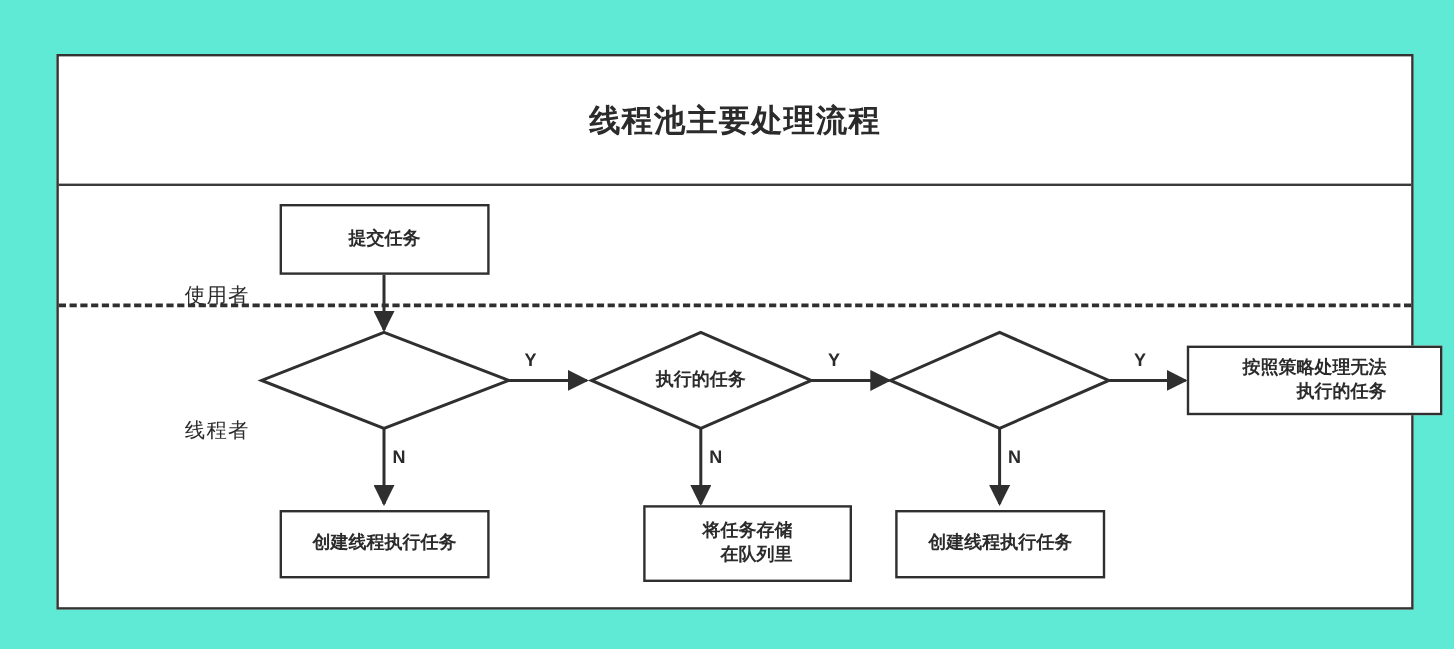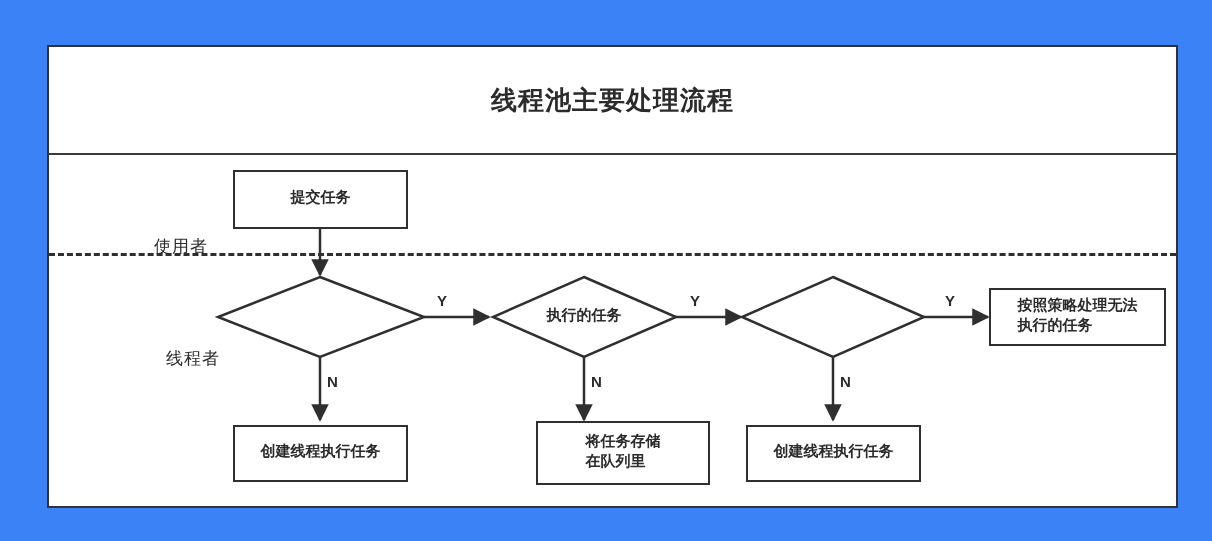--- a/index.html
+++ b/index.html
@@ -10,21 +10,21 @@
   body {
     width: 1212px;
     height: 541px;
     overflow: hidden;
     font-family: "Liberation Sans", "DejaVu Sans", sans-serif;
   }
   #canvas {
     position: relative;
     width: 1212px;
     height: 541px;
-    background: #3b82f6;
+    background: #5eead4;
   }
   
   #panel {
     position: absolute;
     left: 47px;
     top: 45px;
     width: 1131px;
     height: 463px;
     background: #ffffff;
     border: 2px solid #333333;
@@ -58,21 +58,21 @@
     letter-spacing: 1px;
     white-space: nowrap;
   }
   #lane-label-user {
     left: 52px;
     top: 188px;
     width: 160px;
     text-align: center;
   }
   #lane-label-thread {
-    left: 64px;
+    left: 52px;
     top: 300px;
     width: 160px;
     text-align: center;
   }
   
   #lane-divider {
     position: absolute;
     left: 0px;
     top: 206px;
     width: 1127px;
@@ -88,26 +88,25 @@
     height: 541px;
     pointer-events: none;
   }
   
   .node {
     position: absolute;
     box-sizing: border-box;
     display: flex;
     align-items: center;
     justify-content: center;
-    text-align: left;
+    text-align: right;
     color: #2b2b2b;
     font-size: 15px;
     font-weight: bold;
     line-height: 1.35;
-    font-family: Liberation Mono, monospace;
   }
   .node.box {
     background: #ffffff;
     border: 2px solid #2f2f2f;
   }
   .node.diamond {
     background: transparent;
     border: none;
   }
   .diamond-text {
@@ -172,21 +171,21 @@
 
   <div class="node diamond" style="left:494px; top:300px; width:180px; height:34px;">
     <span class="diamond-text">执行的任务</span>
   </div>
 
 
   <div class="node box" style="left:233px; top:170px; width:175px; height:59px;">
     <span>提交任务</span>
   </div>
 
-  <div class="node box" style="left:989px; top:288px; width:177px; height:58px;">
+  <div class="node box" style="left:989px; top:288px; width:213px; height:58px;">
     <span>
       <span>按照策略处理无法</span><br>
       <span>执行的任务</span>
     </span>
   </div>
 
   <div class="node box" style="left:233px; top:425px; width:175px; height:57px;">
     <span>创建线程执行任务</span>
   </div>
 

